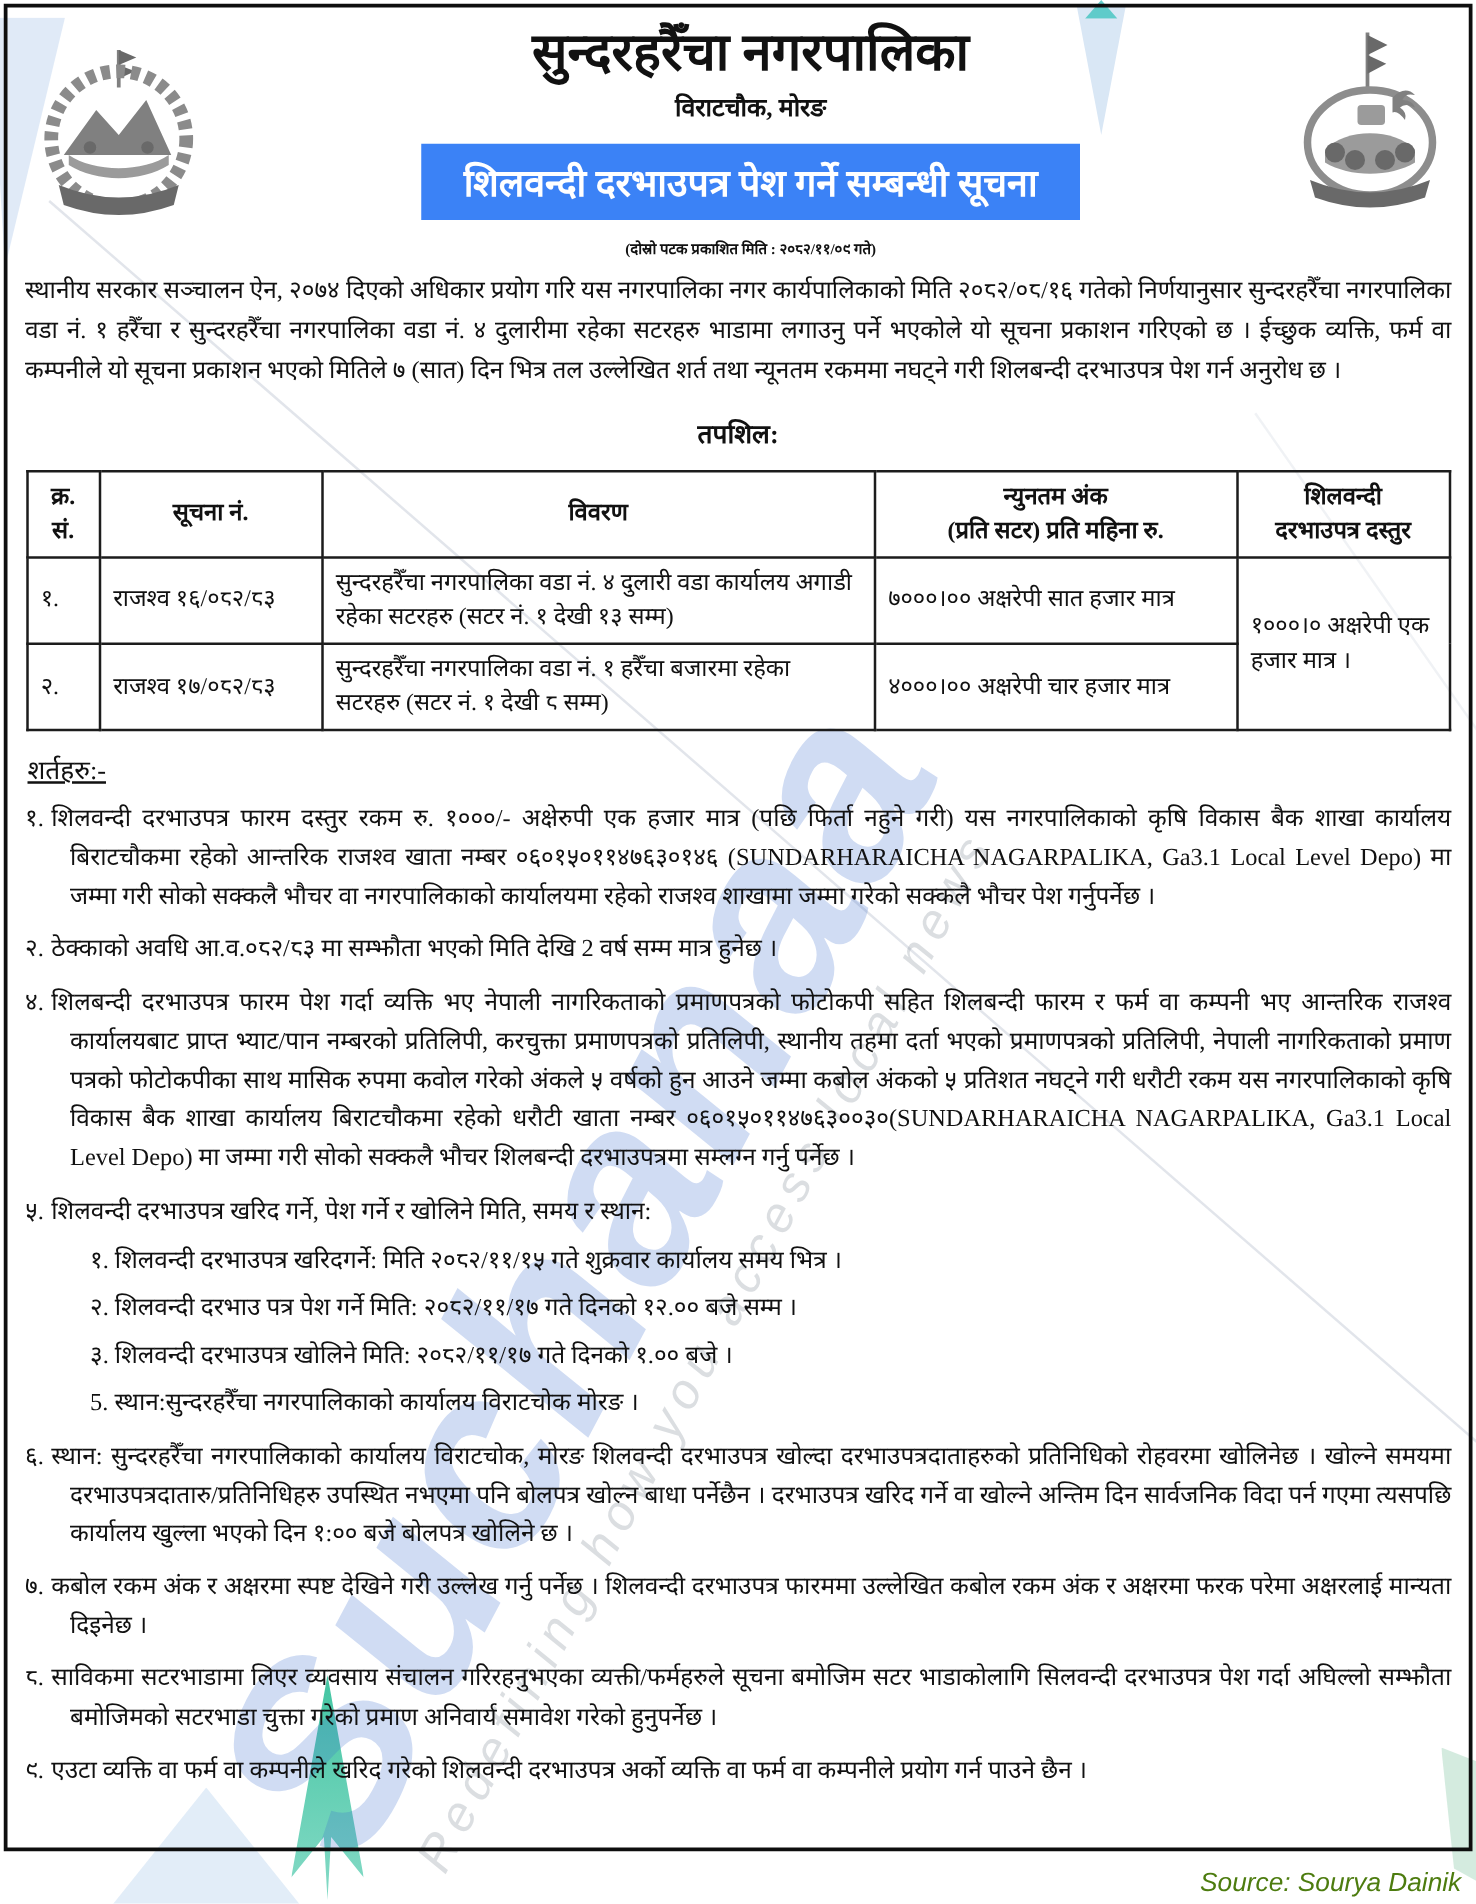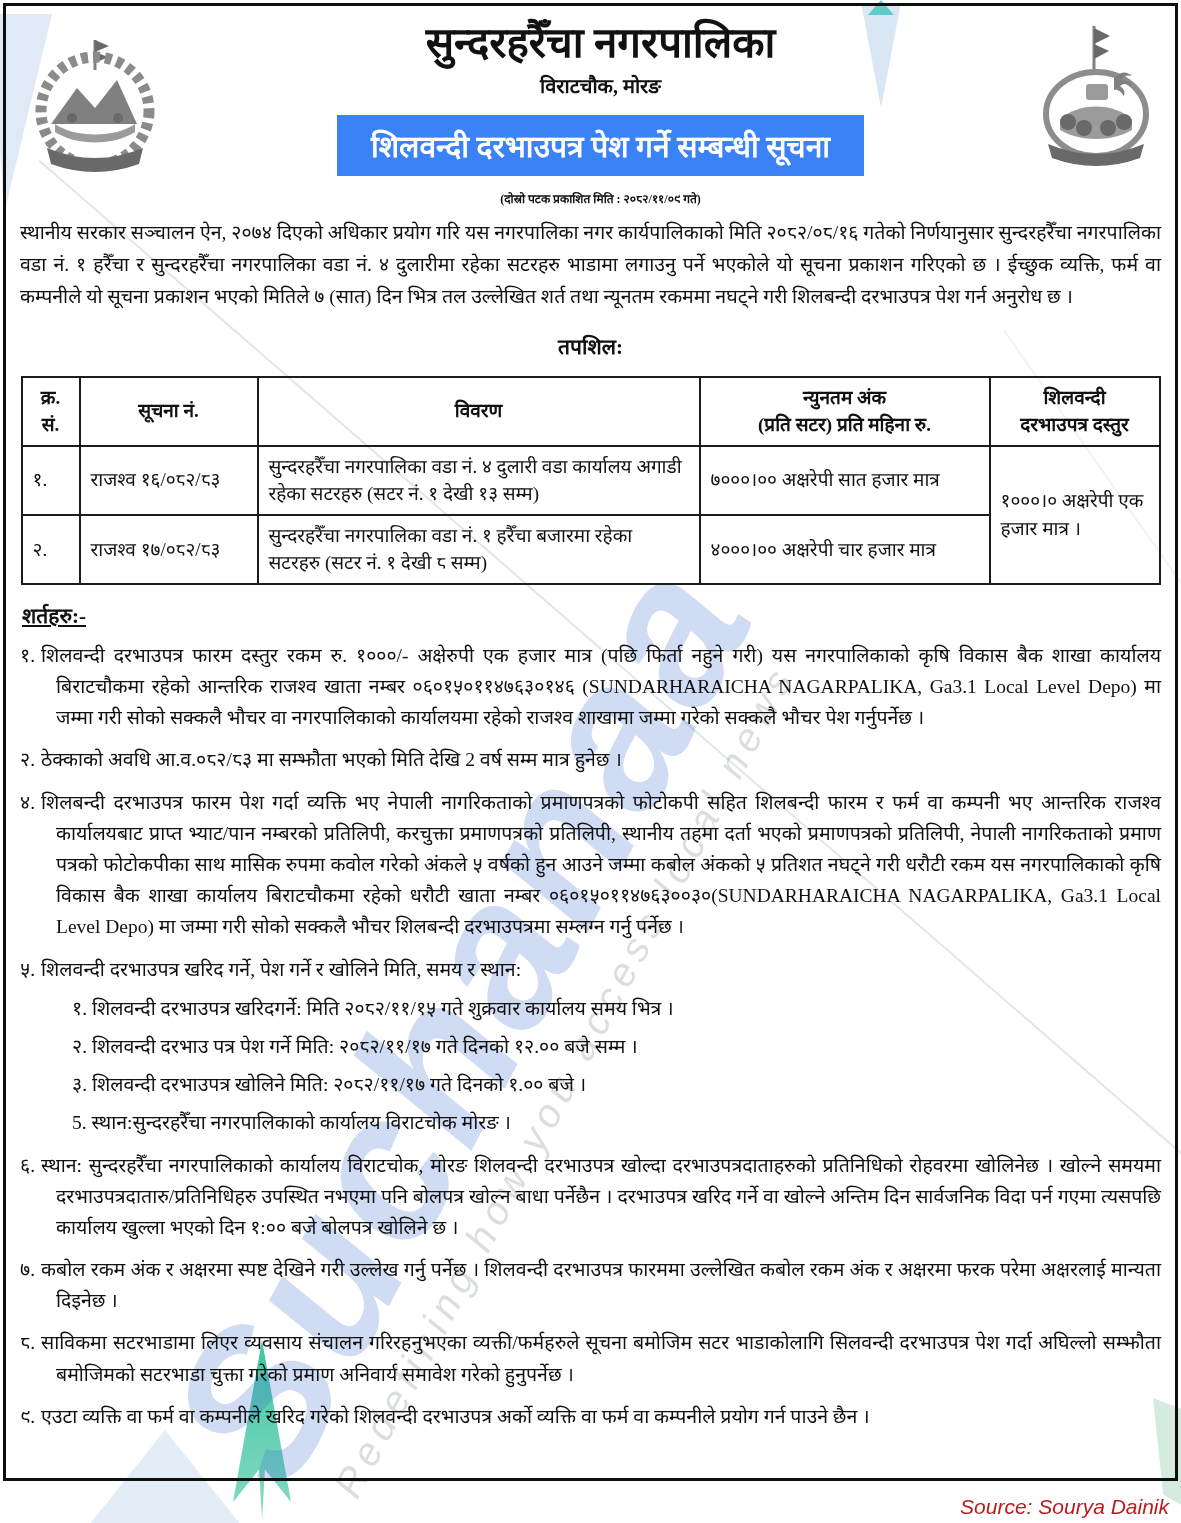--- a/index.html
+++ b/index.html
@@ -50,28 +50,28 @@
   table.shutters{border-collapse:collapse;table-layout:fixed;width:1138px;margin:16px auto;}
   table.shutters th,table.shutters td{border:2px solid #1c1c1c;font-size:19px;line-height:1.45;
           padding:6px 10px;vertical-align:middle;}
   table.shutters th{font-weight:700;text-align:center;white-space:pre-line;}
   td.c0{text-align:left;padding-left:14px;}
   td.c1{text-align:left;}
   td.c2{text-align:left;}
   td.c3{text-align:left;padding-left:16px;}
   td.c4{text-align:left;padding-left:12px;}
   
-  .cond-label{font-size:21px;font-weight:700;text-decoration:underline;margin:14px 0 4px 2px;}
+  .cond-label{font-size:21px;font-weight:400;text-decoration:underline;margin:14px 0 4px 2px;}
   .cond{font-size:19.5px;line-height:1.6;margin:11px 0;padding-left:36px;text-indent:-36px;
         text-align:justify;}
   .cond .cnum{padding-right:6px;}
   .subs{text-indent:0;padding-left:16px;margin-top:8px;}
   .sub{margin:7px 0;}
   .src-footer{position:absolute;right:12px;bottom:4px;z-index:2;font-family:"Liberation Sans",sans-serif;
-        font-style:italic;font-size:21px;color:#b91c1c;}
+        font-style:italic;font-size:21px;color:#4d7c0f;}
   svg .g1{fill:#6b6b6b;} svg .g2{fill:#8a8a8a;} svg .g3{fill:#4f4f4f;}
 </style>
 </head>
 <body>
 
 <div class="page">
 
   <div class="bg">
     <div class="diag d1"></div>
     <div class="diag d2"></div>

